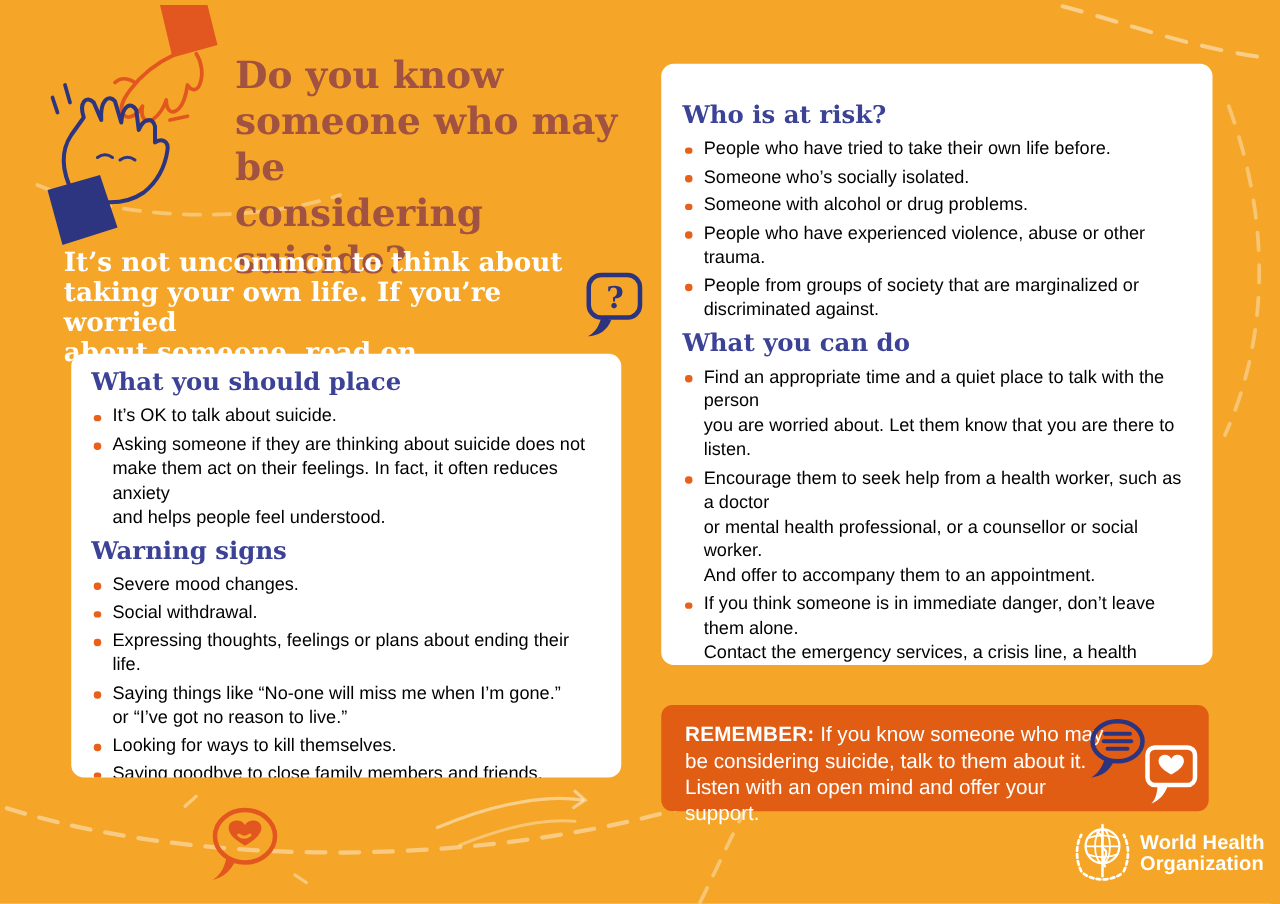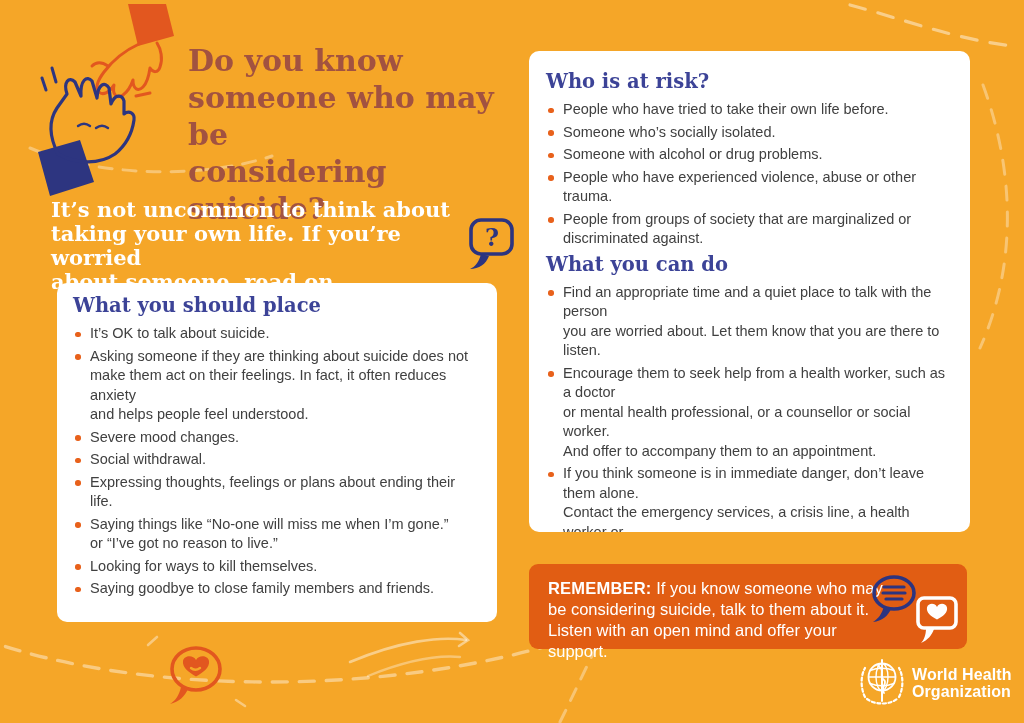--- a/index.html
+++ b/index.html
@@ -13,28 +13,28 @@
     font-family:"DejaVu Serif",serif;font-weight:600;font-size:30px;line-height:37px;
     color:#A25240;white-space:pre-line;}
   .subtitle{position:absolute;left:48px;top:195px;width:420px;margin:3px;
     font-family:"DejaVu Serif",serif;font-weight:600;font-size:21px;line-height:24px;
     color:#FFFFFF;white-space:pre-line;}
 
   .qbubble{position:absolute;left:464px;top:212px;width:56px;height:60px;}
 
   .card{position:absolute;background:#FFFFFF;border-radius:10px;overflow:hidden;}
   .card-left{left:57px;top:283px;width:440px;height:339px;padding:10px 16px 6px 16px;box-sizing:border-box;}
-  .card-right{left:529px;top:51px;width:441px;height:481px;padding:18px 14px 6px 17px;box-sizing:border-box;}
+  .card-right{left:529px;top:51px;width:441px;height:481px;padding:28px 14px 6px 17px;box-sizing:border-box;}
 
   .sec-h{font-family:"DejaVu Serif",serif;font-weight:600;font-size:19.5px;line-height:26px;
     color:#3C4397;margin:0 0 5px 0;}
   .sec-h.later{margin-top:2px;}
   ul.bullets{list-style:none;margin:0;padding:0;}
   ul.bullets li{position:relative;padding-left:17px;margin:0 0 3px 0;
-    font-size:14.5px;line-height:19.5px;color:#404040;white-space:pre-line;}
+    font-size:14.5px;line-height:19.5px;color:#000000;white-space:pre-line;}
   ul.bullets li::before{content:"";position:absolute;left:2px;top:7.5px;width:5.5px;height:5.5px;
     border-radius:50%;background:#E8611B;}
 
   .remember{position:absolute;left:529px;top:564px;width:438px;height:85px;background:#E15D13;
     border-radius:9px;box-sizing:border-box;padding:14px 0 0 19px;}
   .remember p{margin:0;width:345px;color:#FFFFFF;font-size:16.5px;line-height:21px;}
   .rem-label{font-weight:800;letter-spacing:.2px;}
   .rem-icon-lines{position:absolute;left:339px;top:8px;width:52px;height:56px;}
   .rem-icon-heart{position:absolute;left:384px;top:30px;width:48px;height:52px;}
 
@@ -96,20 +96,21 @@
   </div>
 
   <section class="card card-left">
     <h2 class="sec-h">What you should place</h2>
     <ul class="bullets">
       <li>It’s OK to talk about suicide.</li>
       <li>Asking someone if they are thinking about suicide does not
 make them act on their feelings. In fact, it often reduces anxiety
 and helps people feel understood.</li>
     </ul>
+    <h2 class="sec-h later">Warning signs</h2>
     <ul class="bullets">
       <li>Severe mood changes.</li>
       <li>Social withdrawal.</li>
       <li>Expressing thoughts, feelings or plans about ending their life.</li>
       <li>Saying things like “No-one will miss me when I’m gone.”
 or “I’ve got no reason to live.”</li>
       <li>Looking for ways to kill themselves.</li>
       <li>Saying goodbye to close family members and friends.</li>
 
     </ul>

